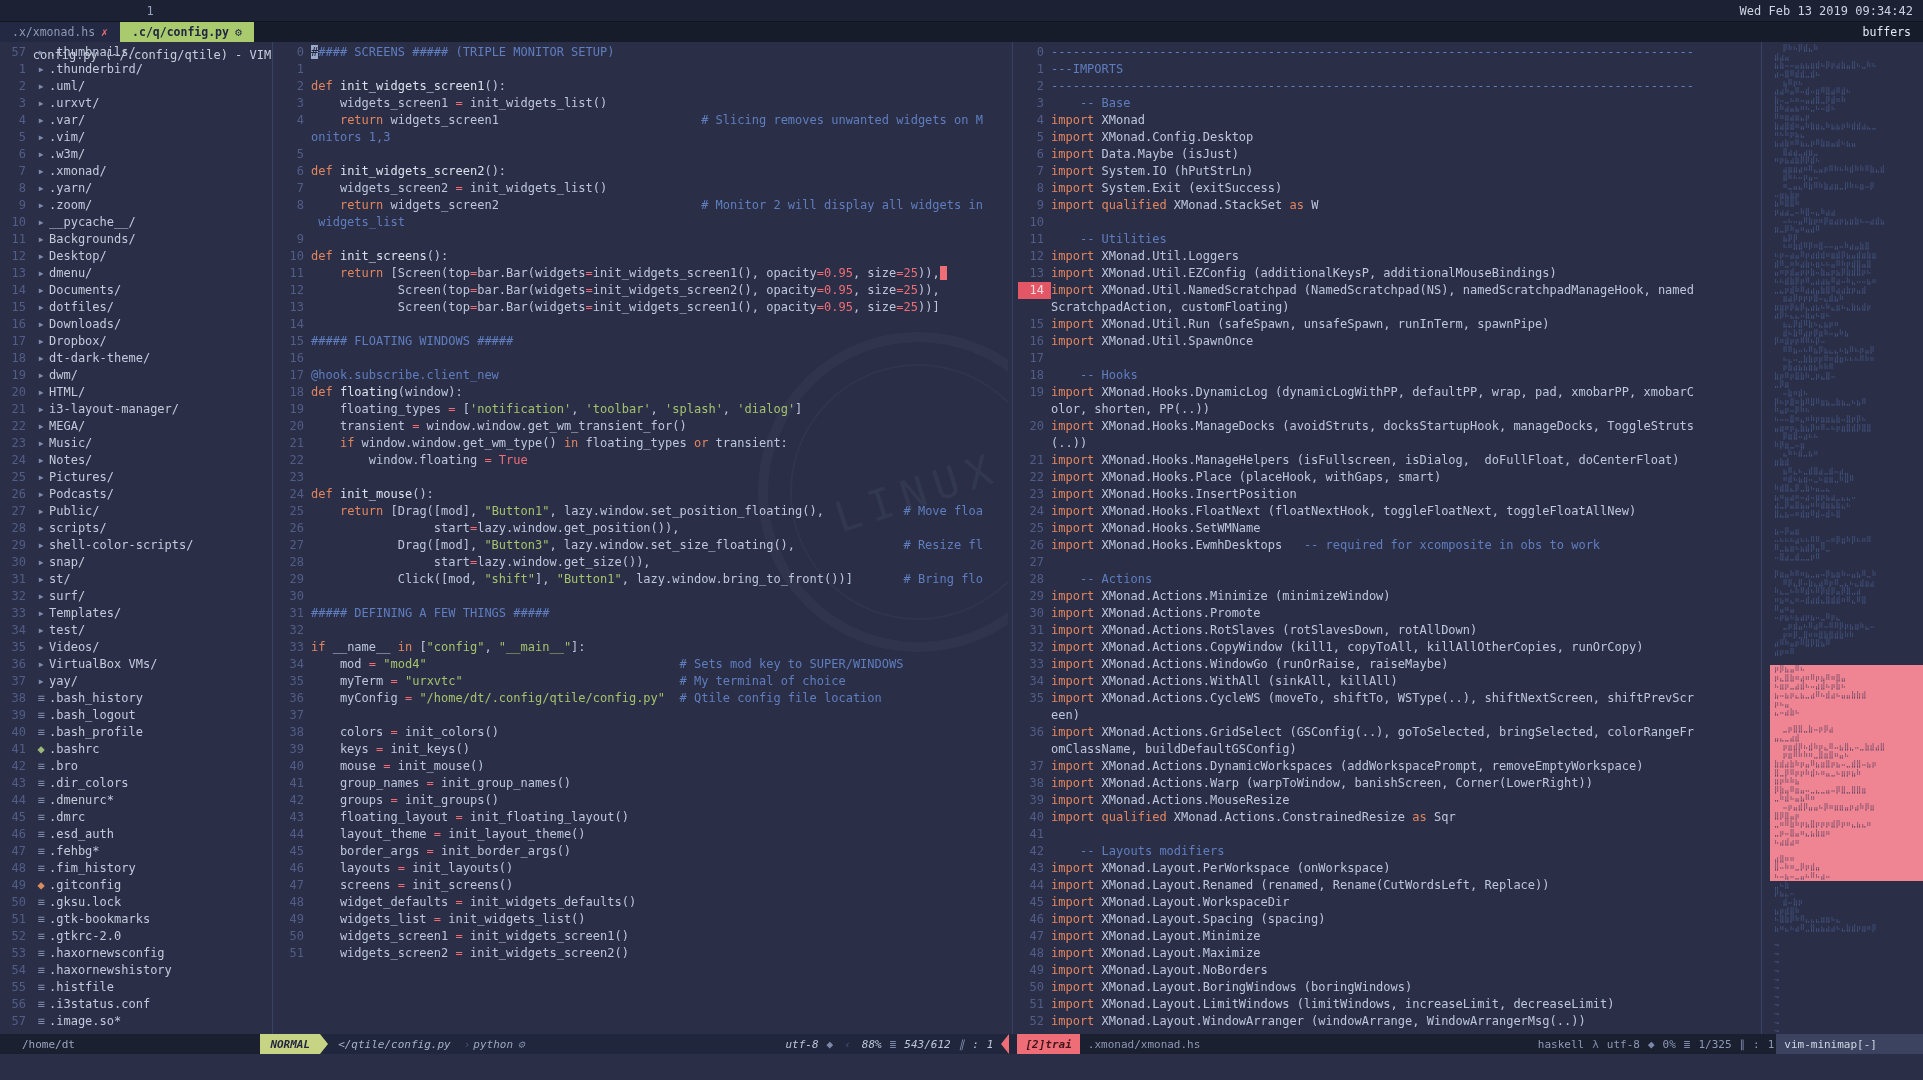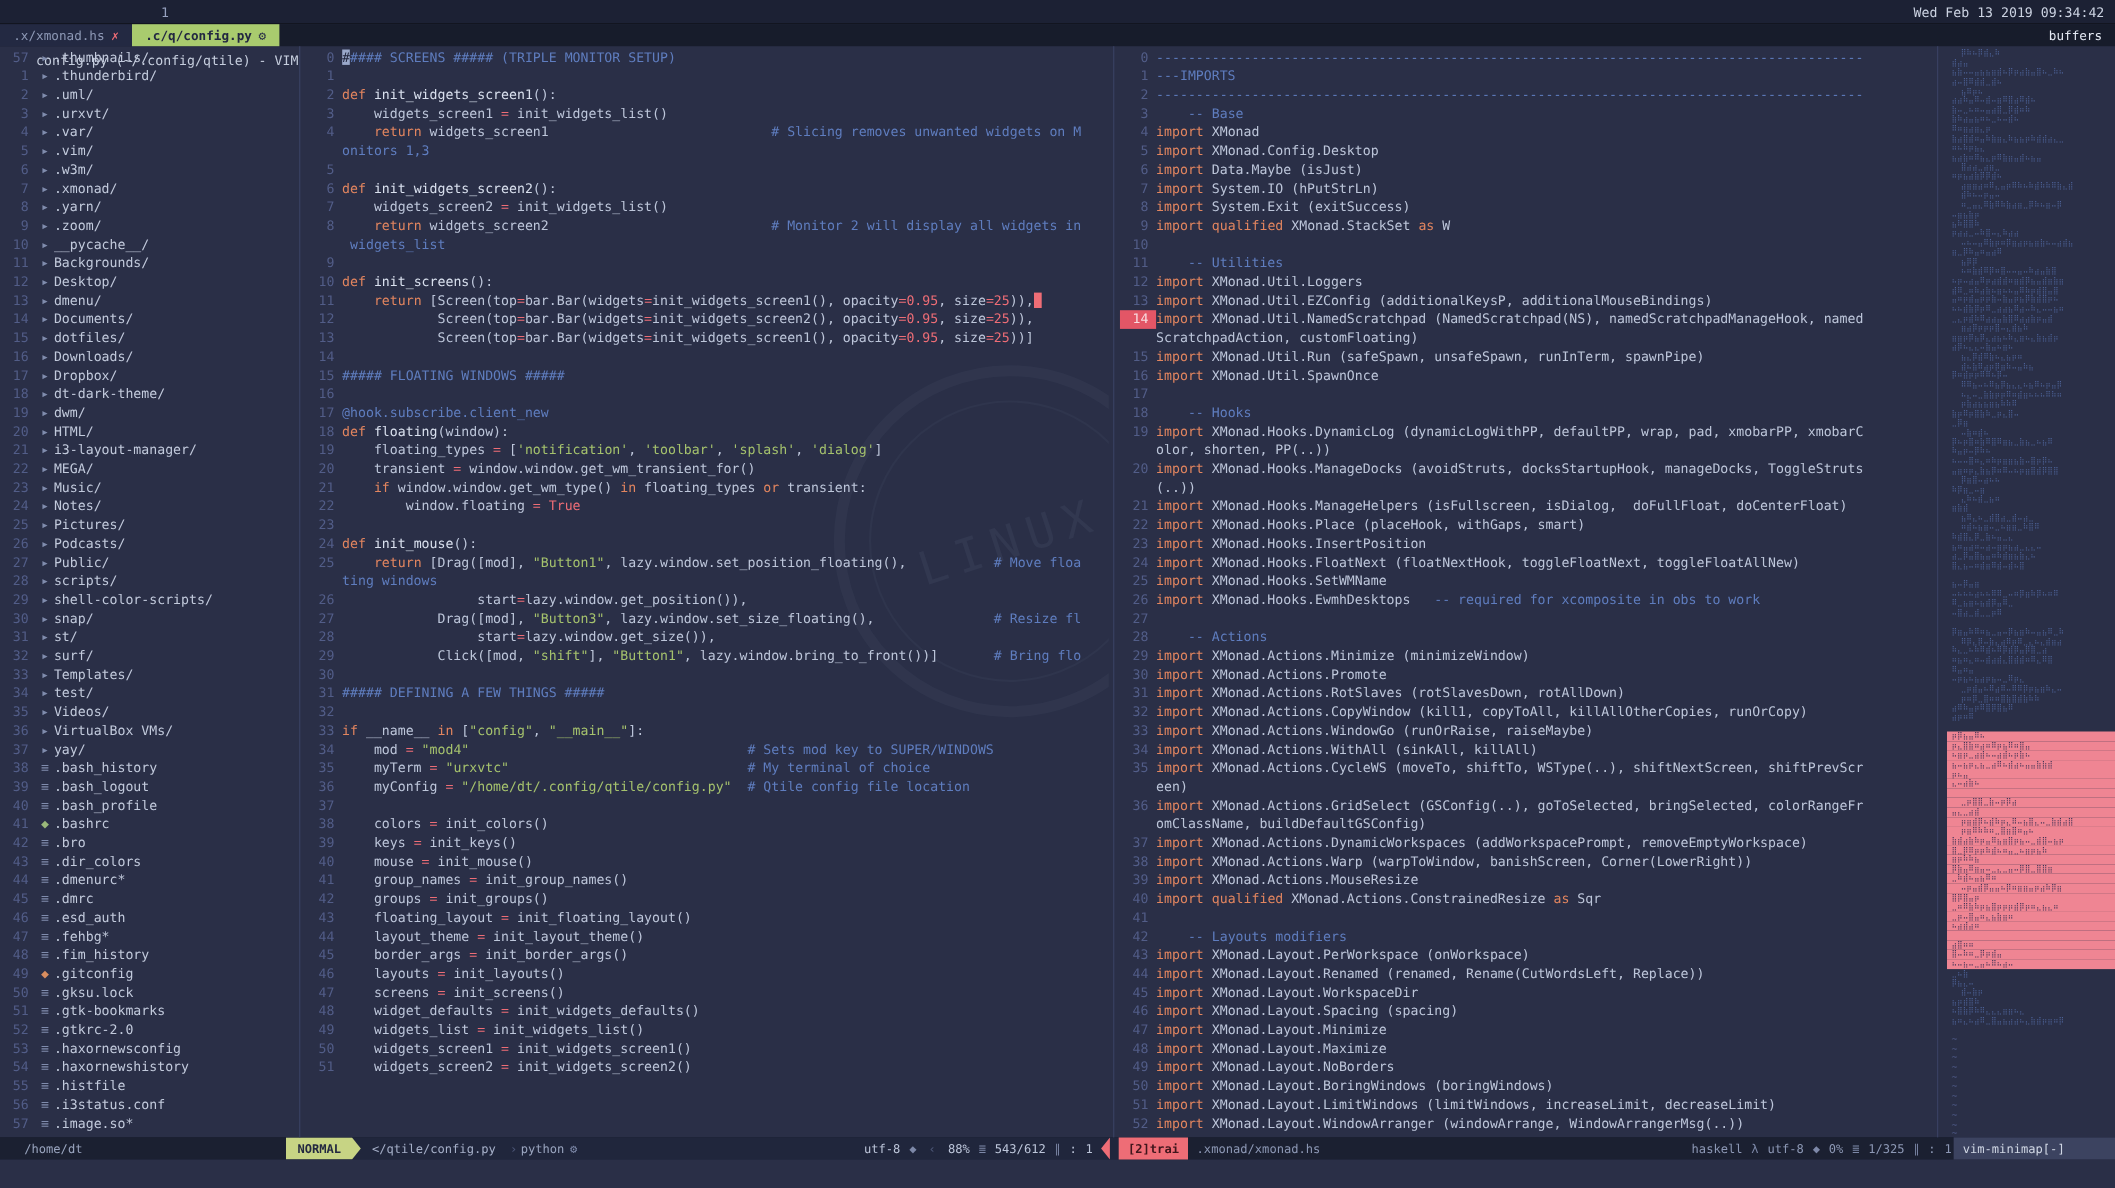--- a/index.html
+++ b/index.html
@@ -56,21 +56,21 @@
   .watermark::before{content:"";position:absolute;inset:22px;border:2px solid rgba(190,200,230,0.04);border-radius:50%;}
   .wm-text{color:rgba(190,200,230,0.06);font-size:42px;letter-spacing:9px;transform:rotate(-18deg);}
   
   .mrow{height:8.628px;line-height:8.6px;font-size:7px;white-space:pre;overflow:hidden;color:#4d6298;padding-left:4px;}
   .mrow.hl{background:#ef8593;color:#413256;}
   .mrow.tilde{color:#4d5884;font-size:9px;}
   
   .statusrow{height:20px;display:flex;font-size:11px;background:#161b2b;}
   .ssec{display:flex;align-items:center;overflow:hidden;box-sizing:border-box;height:20px;}
   .ssec.treest{width:278px;background:#1b2031;color:#9aa5bf;padding-left:22px;}
-  .ssec.midst{width:880px;background:#20263c;}
+  .ssec.midst{width:880px;background:#20263c;font-style:italic;}
   .ssec.rightst{width:748px;background:#1b2031;color:#8d98b5;}
   .ssec.minist{width:157px;background:#3c4360;color:#d0d7e4;padding-left:8px;}
   .seg-mode{background:#c7d484;color:#232840;font-weight:bold;padding:0 10px;height:20px;display:flex;align-items:center;}
   .tri{width:0;height:0;border-top:10px solid transparent;border-bottom:10px solid transparent;}
   .tri.mode{border-left:8px solid #c7d484;}
   .tri.warn{border-right:8px solid #ee6d76;}
   .seg-path{padding:0 10px;color:#a6b0c9;}
   .thin-sep{color:#4d5778;padding:0 3px;}
   .seg-ft{display:flex;gap:5px;align-items:center;color:#9aa5bf;}
   .mid-right,.right-right{margin-left:auto;display:flex;align-items:center;gap:8px;}
@@ -514,24 +514,20 @@
           <span class="gut">23</span>
           <span class="ctext"></span>
         </div>
         <div class="crow">
           <span class="gut">24</span>
           <span class="ctext"><span class="tok-k">def</span><span class="tok-d"> </span><span class="tok-fn">init_mouse</span><span class="tok-d">():</span></span>
         </div>
         <div class="crow">
           <span class="gut">25</span>
           <span class="ctext"><span class="tok-d">    </span><span class="tok-k">return</span><span class="tok-d"> [Drag([mod], </span><span class="tok-s">"Button1"</span><span class="tok-d">, lazy.window.set_position_floating(),           </span><span class="tok-c"># Move floa</span></span>
-        </div>
-        <div class="crow">
-          <span class="gut"></span>
-          <span class="ctext"><span class="tok-c">ting windows</span></span>
         </div>
         <div class="crow">
           <span class="gut">26</span>
           <span class="ctext"><span class="tok-d">                 start</span><span class="tok-o">=</span><span class="tok-d">lazy.window.get_position()),</span></span>
         </div>
         <div class="crow">
           <span class="gut">27</span>
           <span class="ctext"><span class="tok-d">            Drag([mod], </span><span class="tok-s">"Button3"</span><span class="tok-d">, lazy.window.set_size_floating(),               </span><span class="tok-c"># Resize fl</span></span>
         </div>
         <div class="crow">

